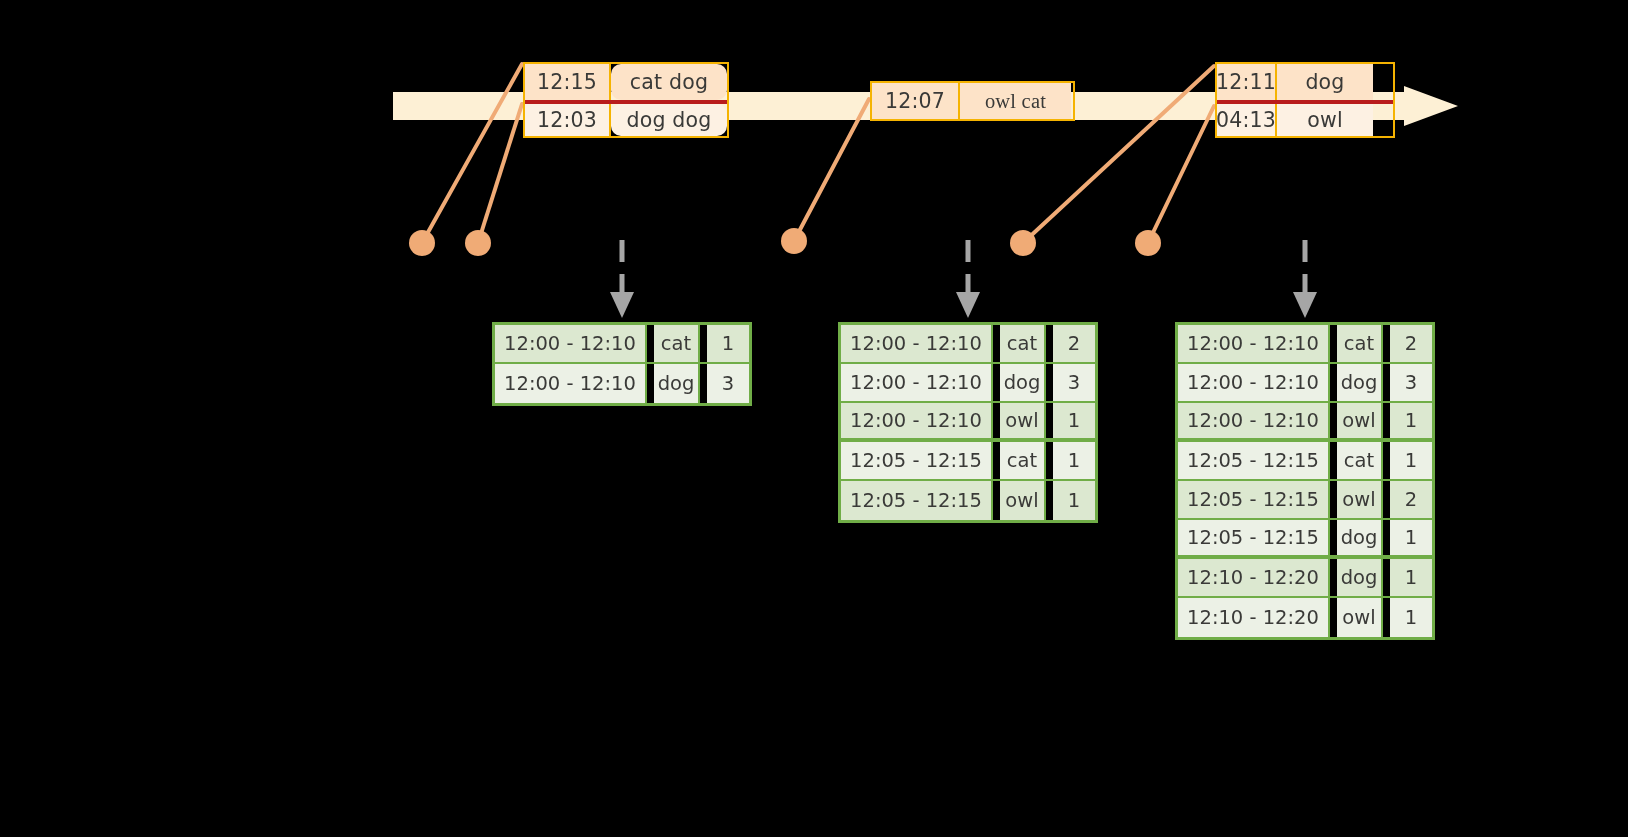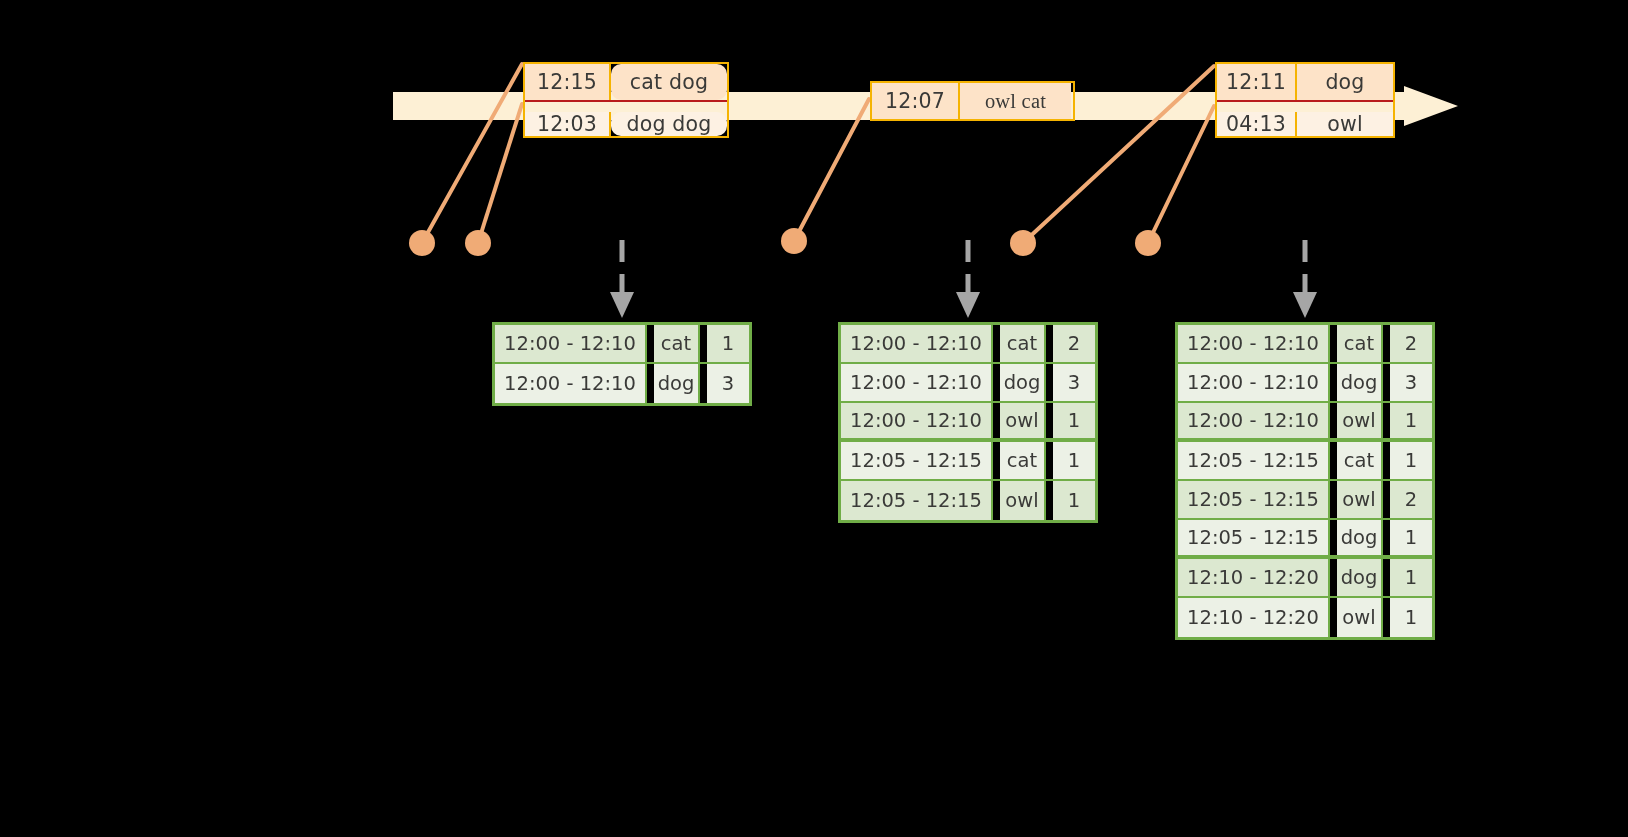--- a/index.html
+++ b/index.html
@@ -35,21 +35,21 @@
     border: 2px solid #f5b301;
     box-sizing: border-box;
     display: flex;
     flex-direction: column;
     z-index: 6;
   }
   .event-row {
     display: flex;
     box-sizing: border-box;
   }
-  .event-row + .event-row { border-top: 2px solid #b91c1c; align-items: flex-end; }
+  .event-row + .event-row { border-top: 4px solid #b91c1c; }
   .ev-time, .ev-words {
     box-sizing: border-box;
     display: flex;
     align-items: center;
     justify-content: center;
     font-size: 20.5px;
     color: #3a3a38;
     letter-spacing: .2px;
     white-space: nowrap;
   }
@@ -65,21 +65,21 @@
 
   
   #event-box-2 { left: 870px; top: 81px; width: 205px; height: 40px; }
   #event-box-2 .event-row { height: 36px; }
   #event-box-2 .ev-time { width: 88px; }
   #event-box-2 .ev-words { width: 111px; font-family: Liberation Serif, serif; }
 
   
   #event-box-3 { left: 1215px; top: 62px; width: 180px; height: 76px; }
   #event-box-3 .event-row { height: 36px; }
-  #event-box-3 .ev-time { width: 80px; }
+  #event-box-3 .ev-time { width: 60px; }
   #event-box-3 .ev-words { width: 96px; }
 
   
   .connector-dot {
     width: 26px;
     height: 26px;
     border-radius: 50%;
     background: #f0ab76;
     z-index: 5;
   }

